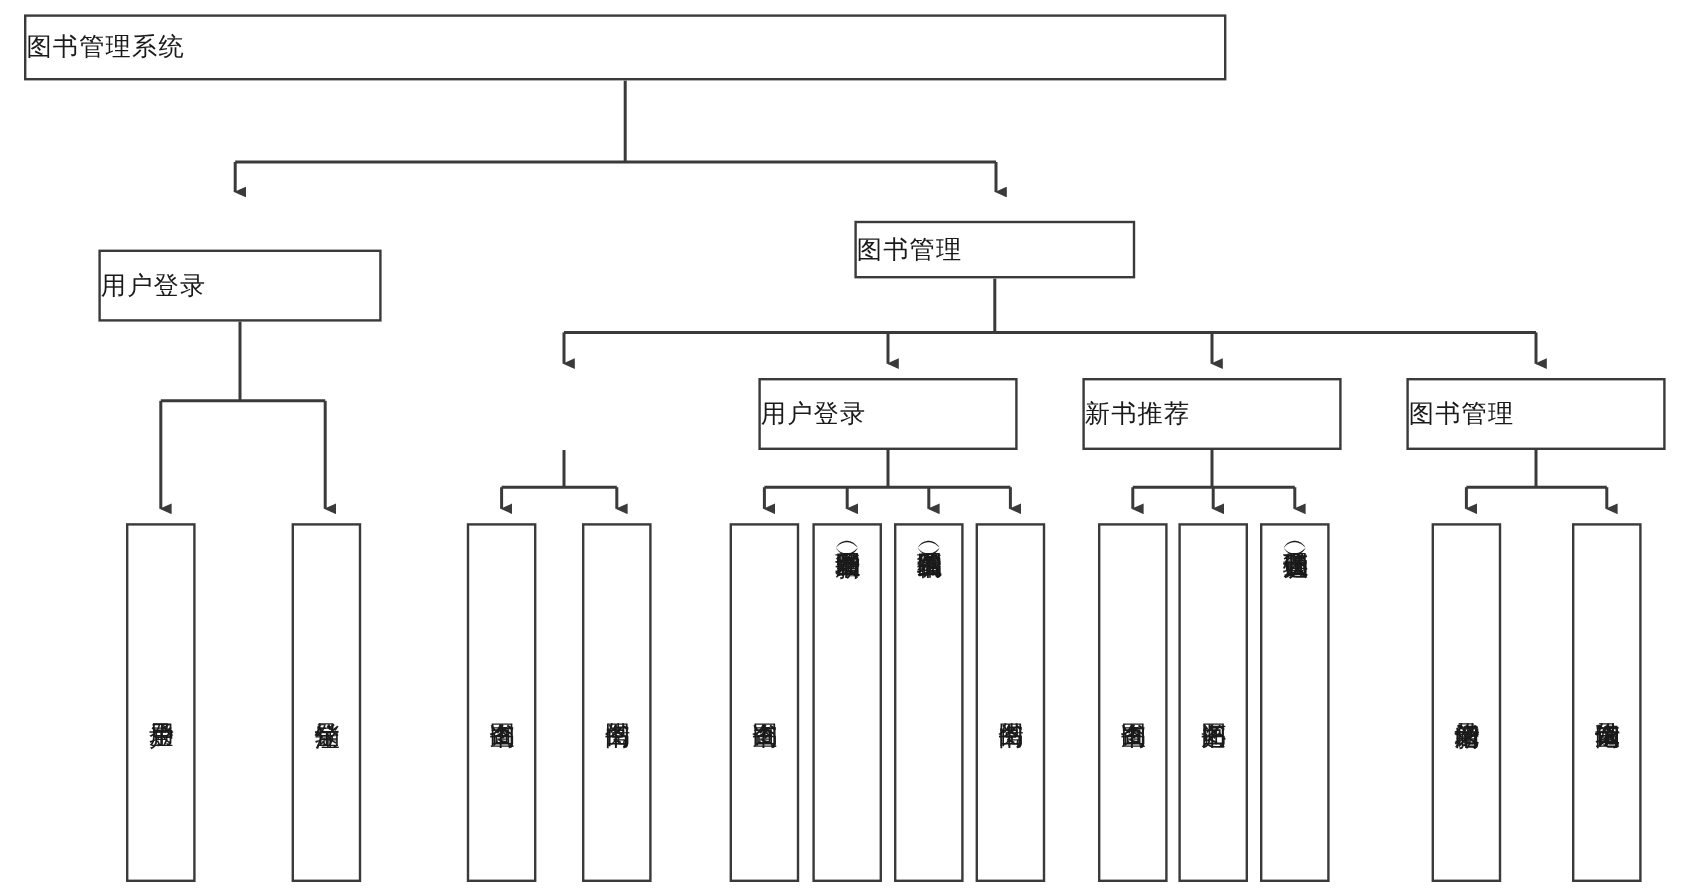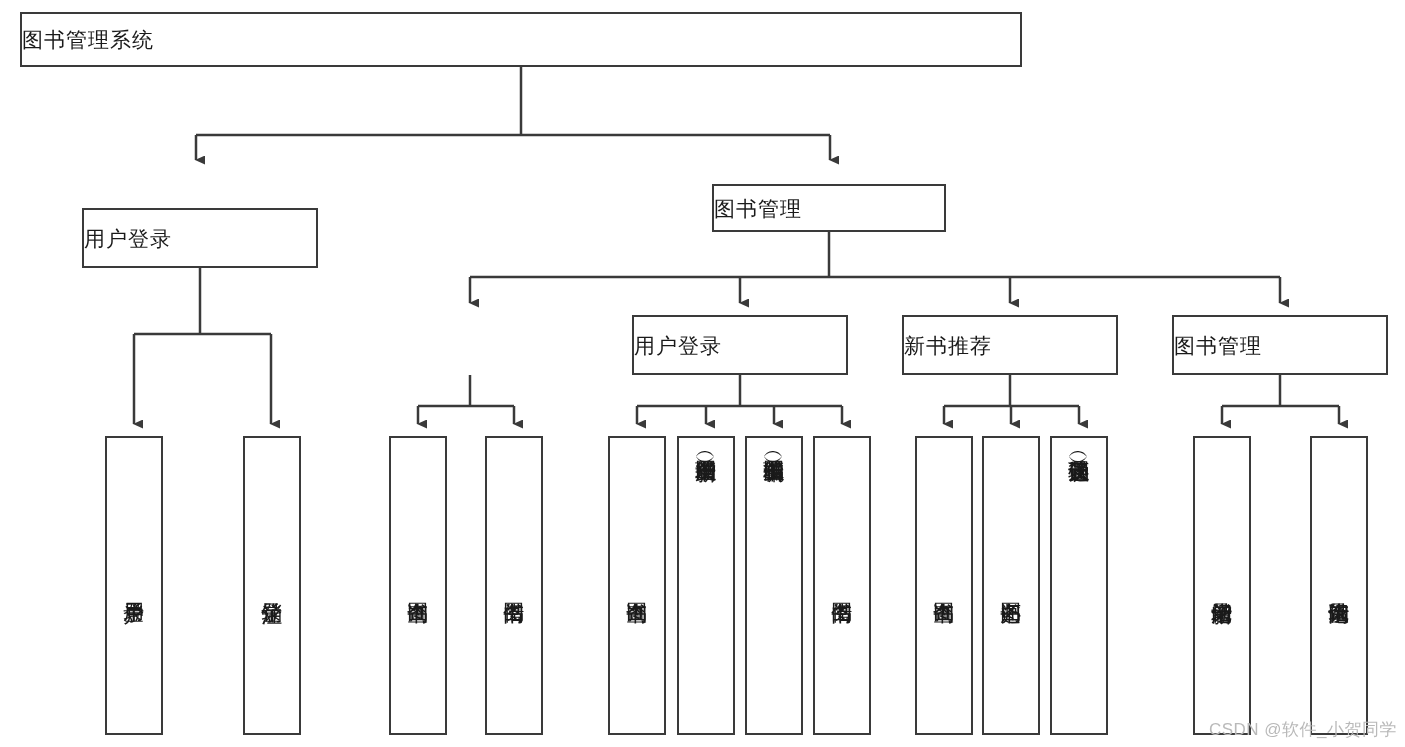--- a/index.html
+++ b/index.html
@@ -148,14 +148,13 @@
   <div class="node-box node-v top-align" style="left: 1050px; top: 436px; width: 58px; height: 299px;">
     <span class="node-label">确认归还（管理员）</span>
   </div>
   <div class="node-box node-v" style="left: 1193px; top: 436px; width: 58px; height: 299px;">
     <span class="node-label">新增借阅记录</span>
   </div>
   <div class="node-box node-v" style="left: 1310px; top: 436px; width: 58px; height: 299px;">
     <span class="node-label">查询借阅记录</span>
   </div>
 
-  <div class="watermark">CSDN @软件_小贺同学</div>
 </div>
 
 </body></html>

